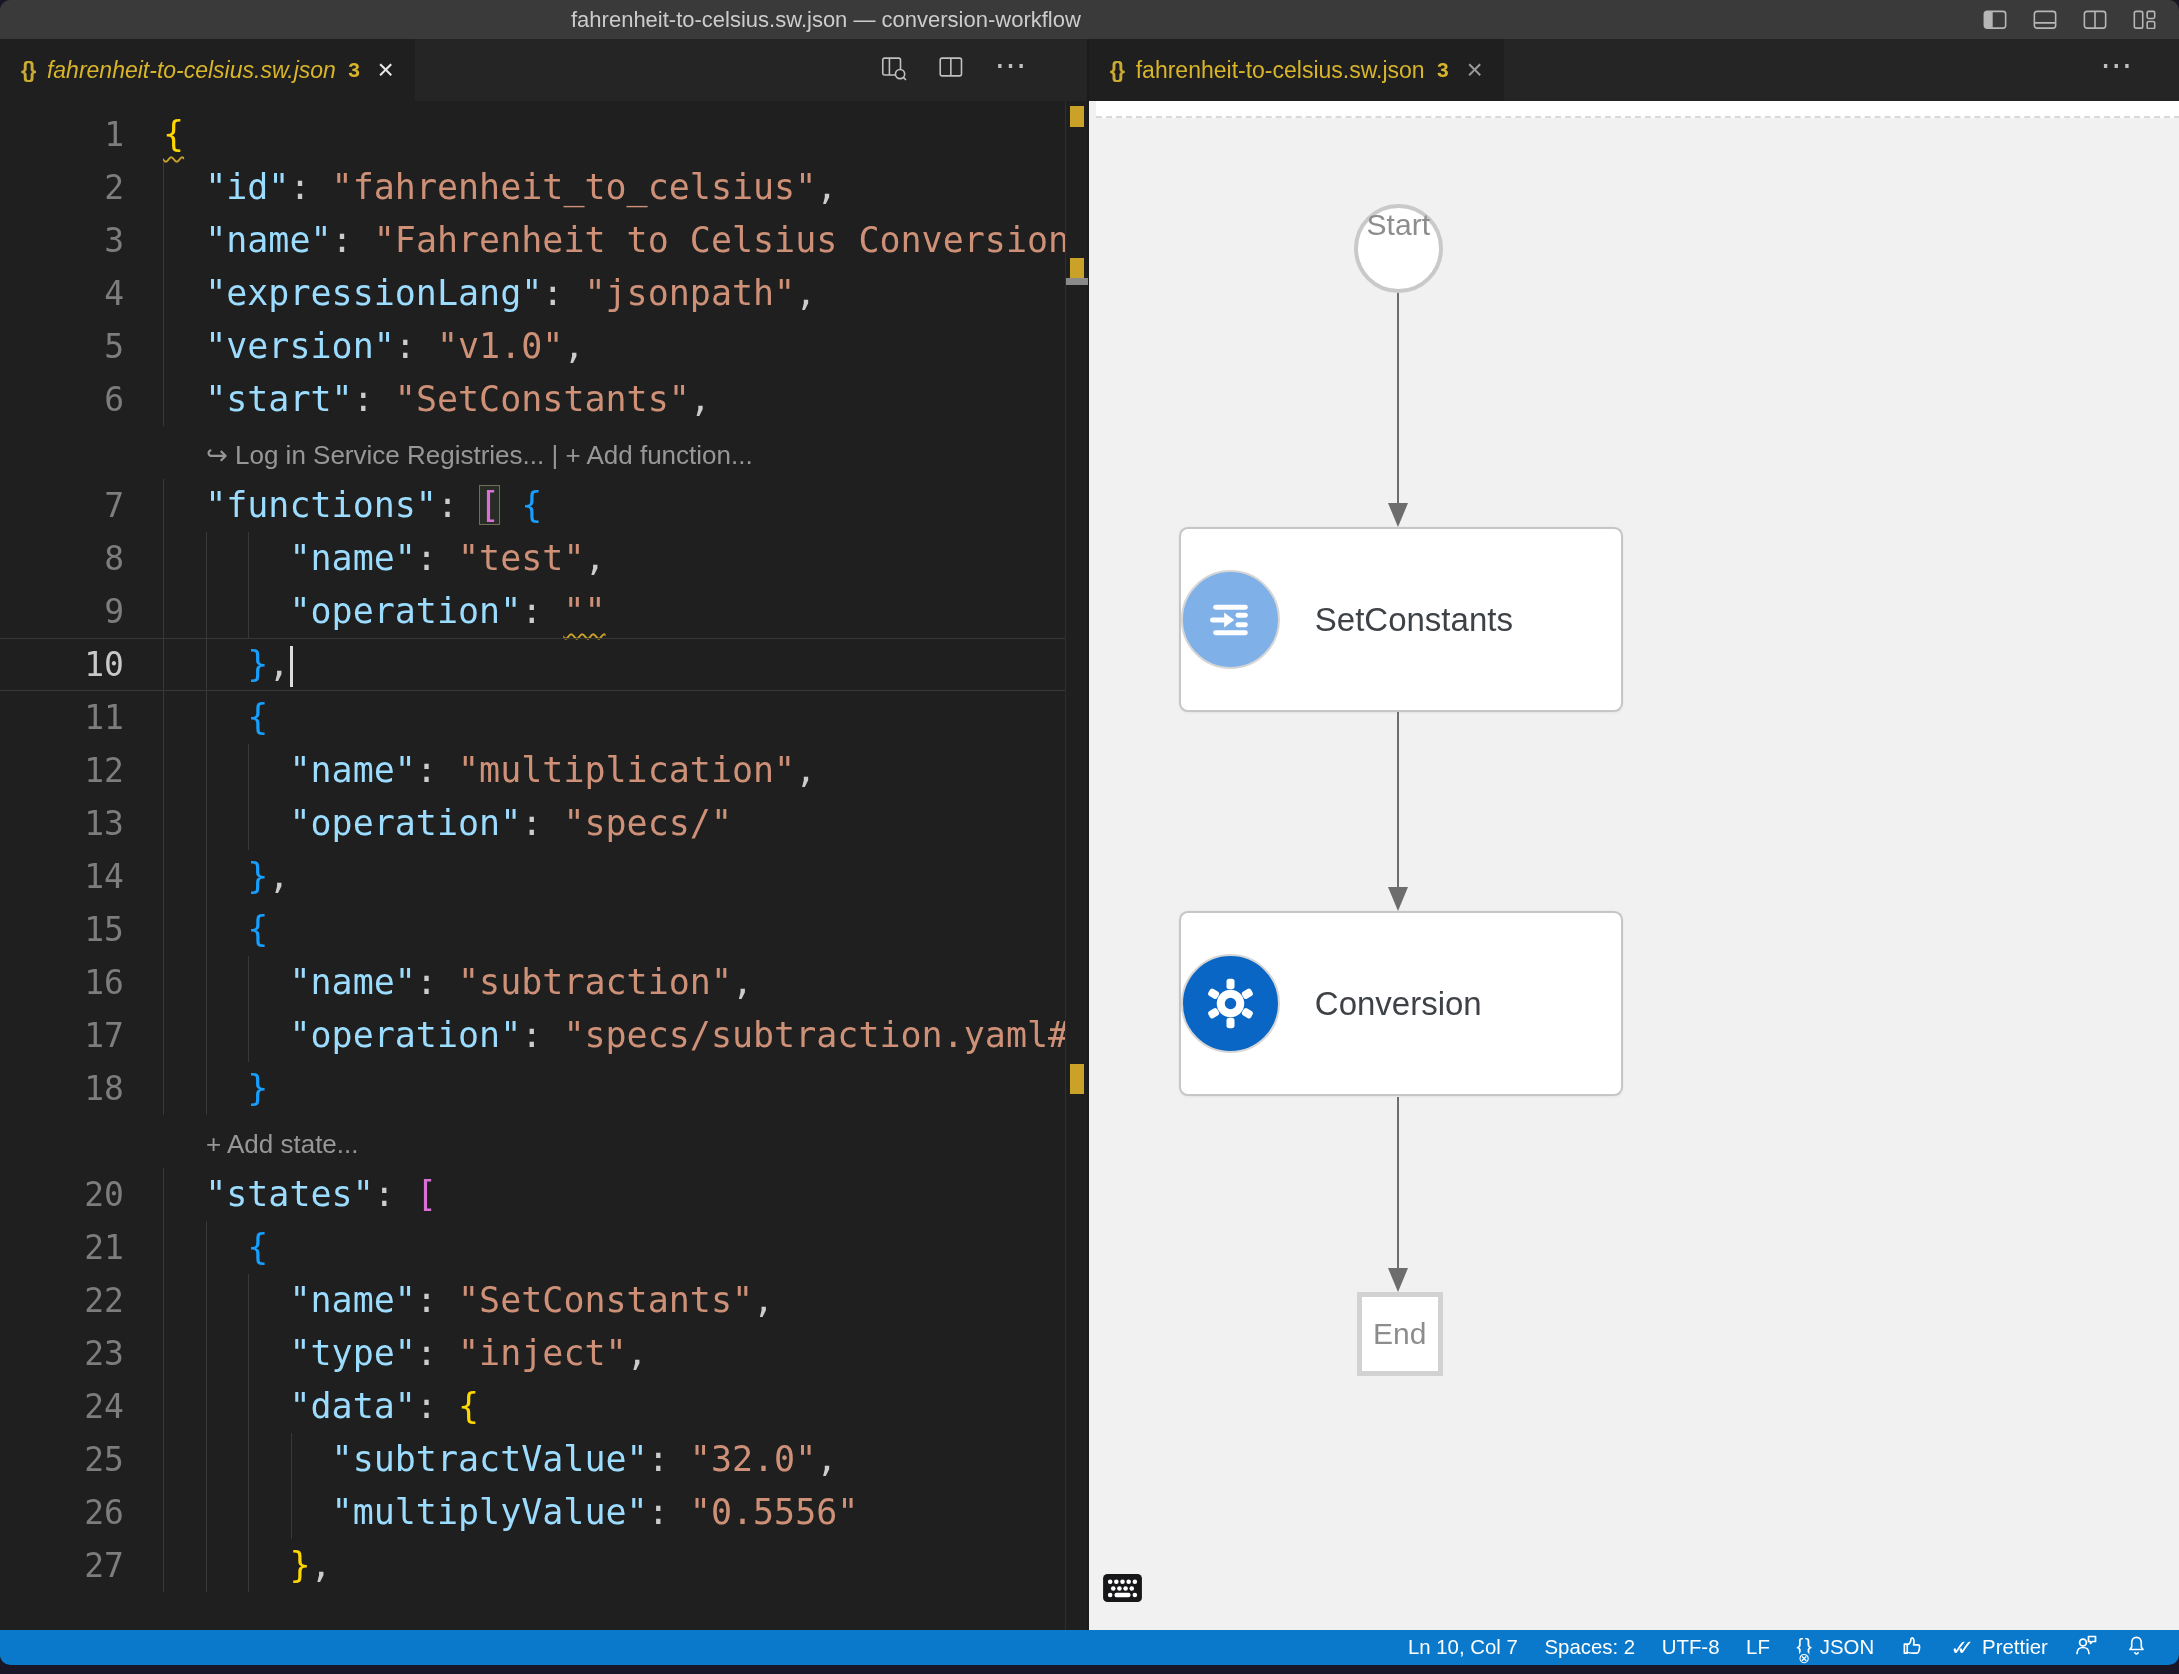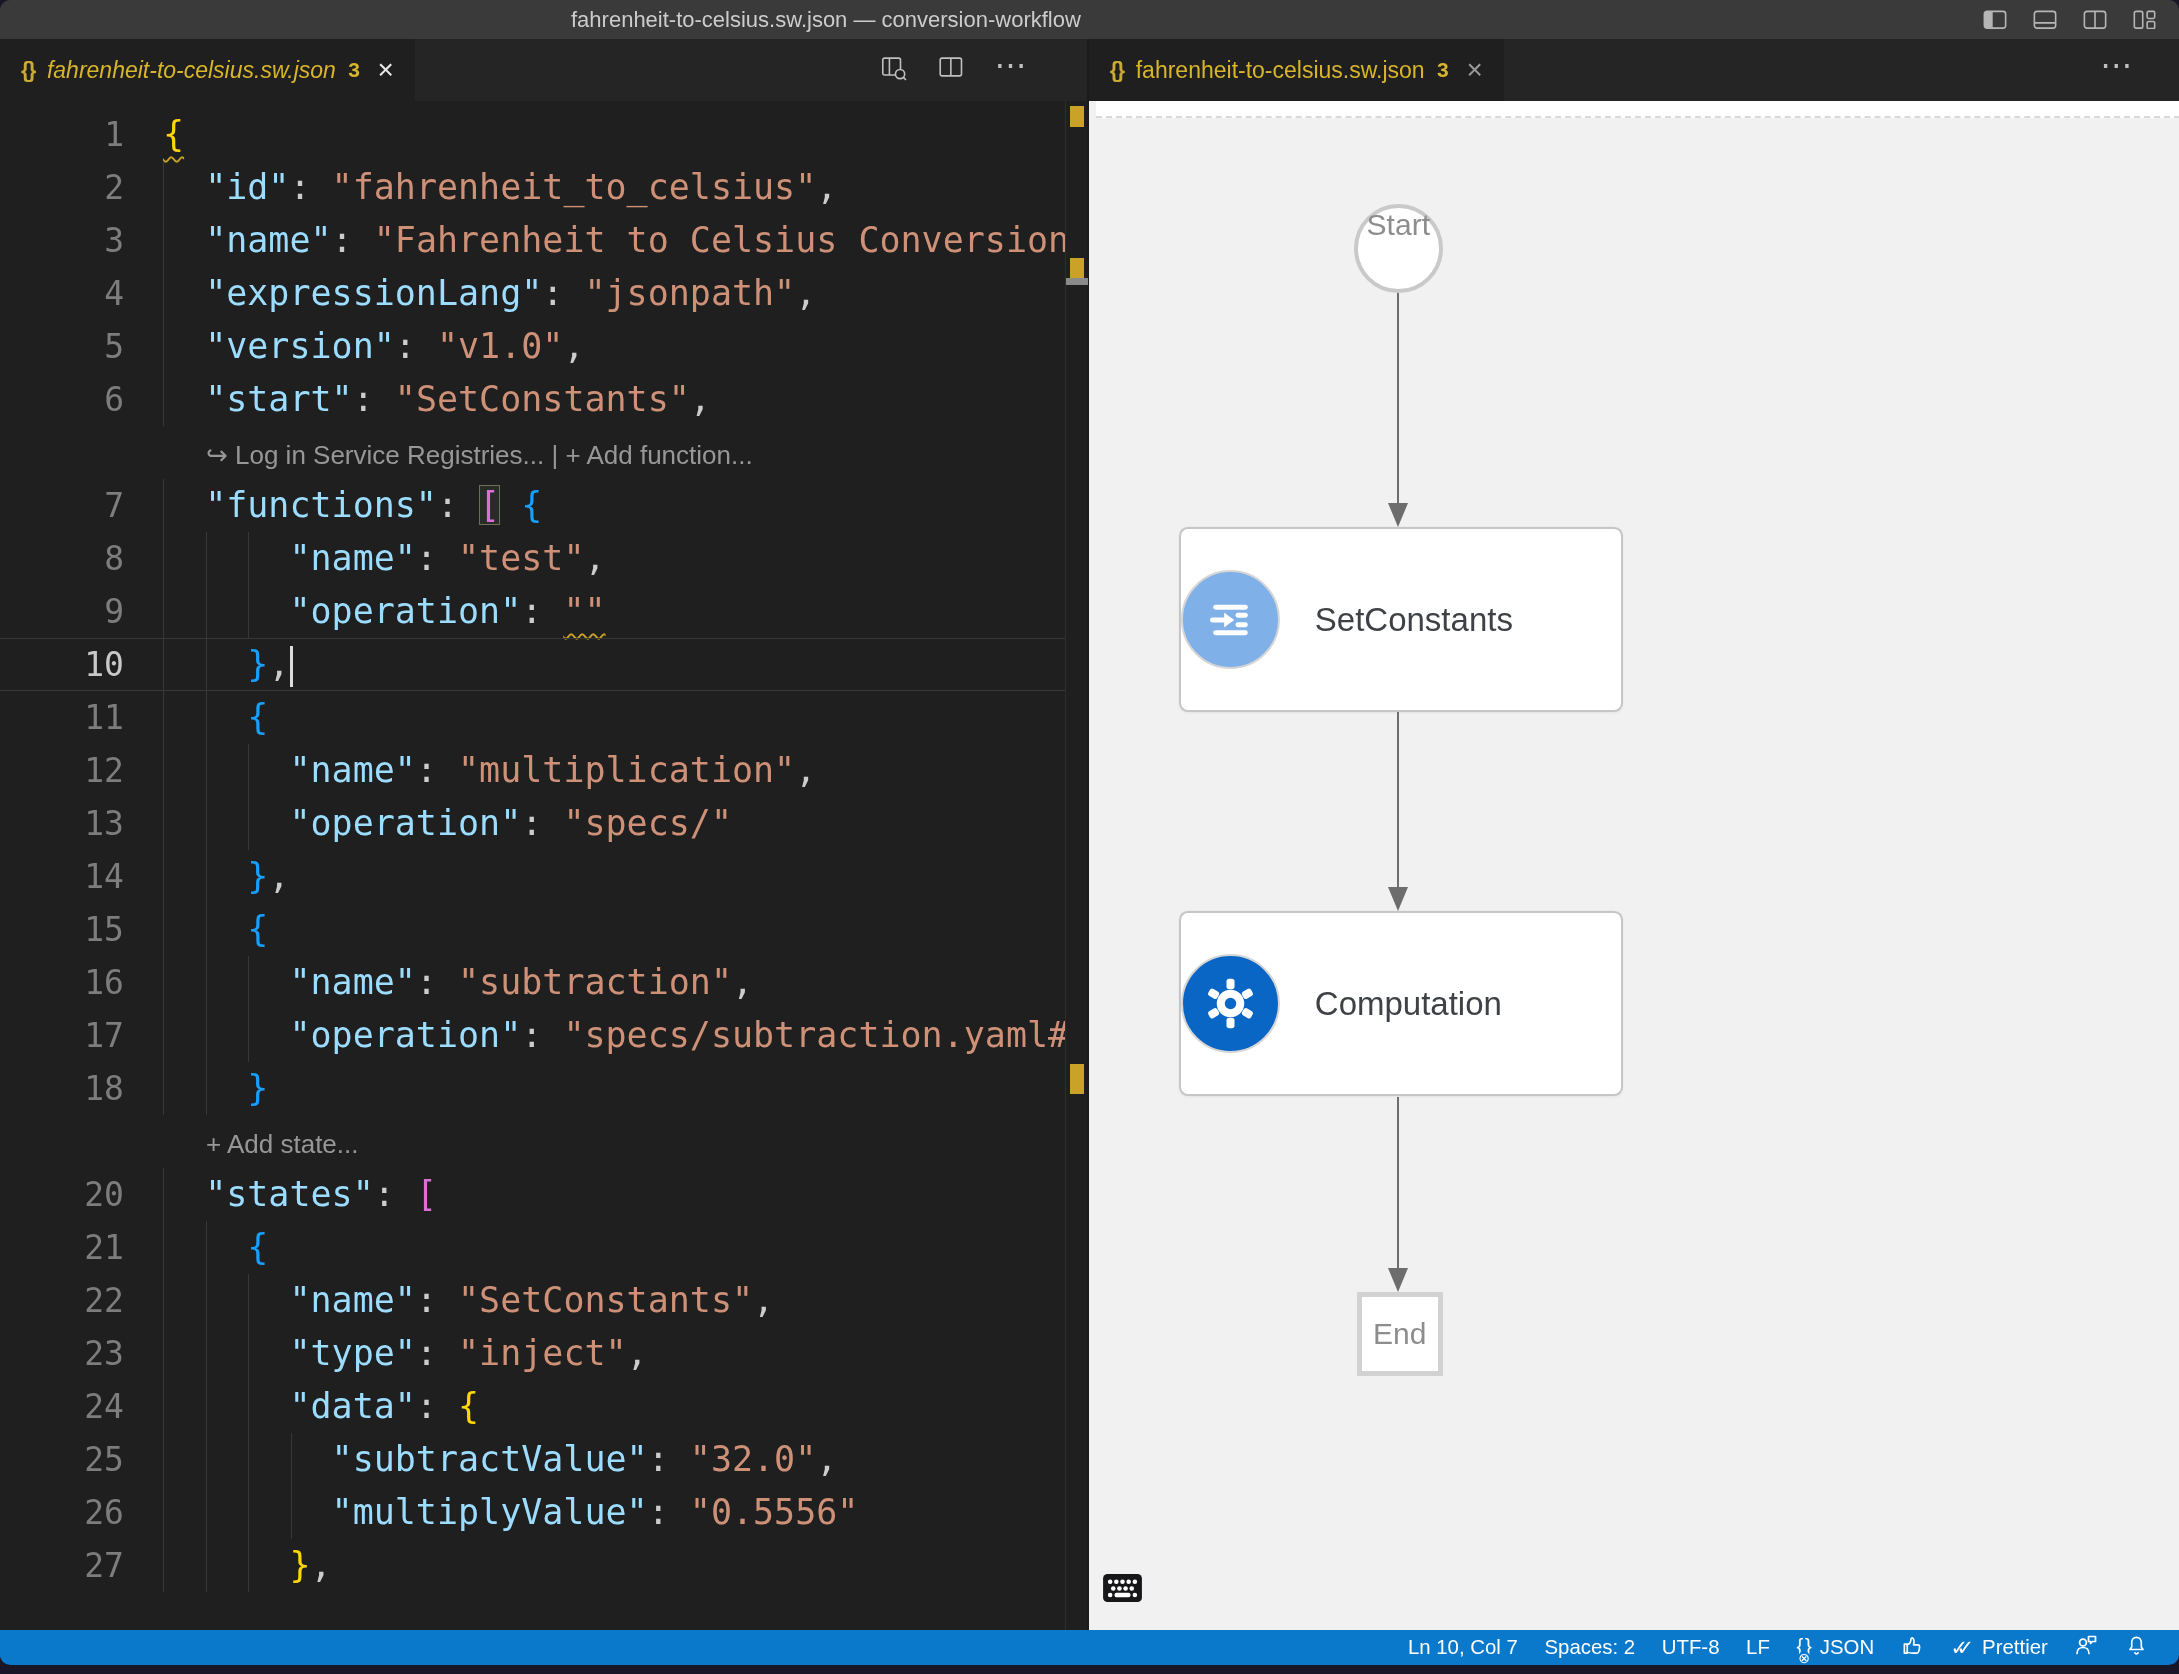--- a/index.html
+++ b/index.html
@@ -309,21 +309,21 @@
                 <rect x="20.5" y="2.5" width="7" height="9" rx="2.4"></rect>
                 <rect x="20.5" y="2.5" width="7" height="9" rx="2.4" transform="rotate(60 24 24)"></rect>
                 <rect x="20.5" y="2.5" width="7" height="9" rx="2.4" transform="rotate(120 24 24)"></rect>
                 <rect x="20.5" y="2.5" width="7" height="9" rx="2.4" transform="rotate(180 24 24)"></rect>
                 <rect x="20.5" y="2.5" width="7" height="9" rx="2.4" transform="rotate(240 24 24)"></rect>
                 <rect x="20.5" y="2.5" width="7" height="9" rx="2.4" transform="rotate(300 24 24)"></rect>
               </g>
               <circle cx="24" cy="24" r="5" fill="#0a66c4"></circle>
             </svg>
           </span>
-          <span class="node-label">Computation</span>
+          <span class="node-label">Conversion</span>
         </div>
 
         <div class="vline" style="top:996px; height:172px;"></div>
         <div class="ahead" style="top:1167px;"></div>
 
         <div id="end-node">
           <span>End</span>
         </div>
 
         <span id="kbd">

